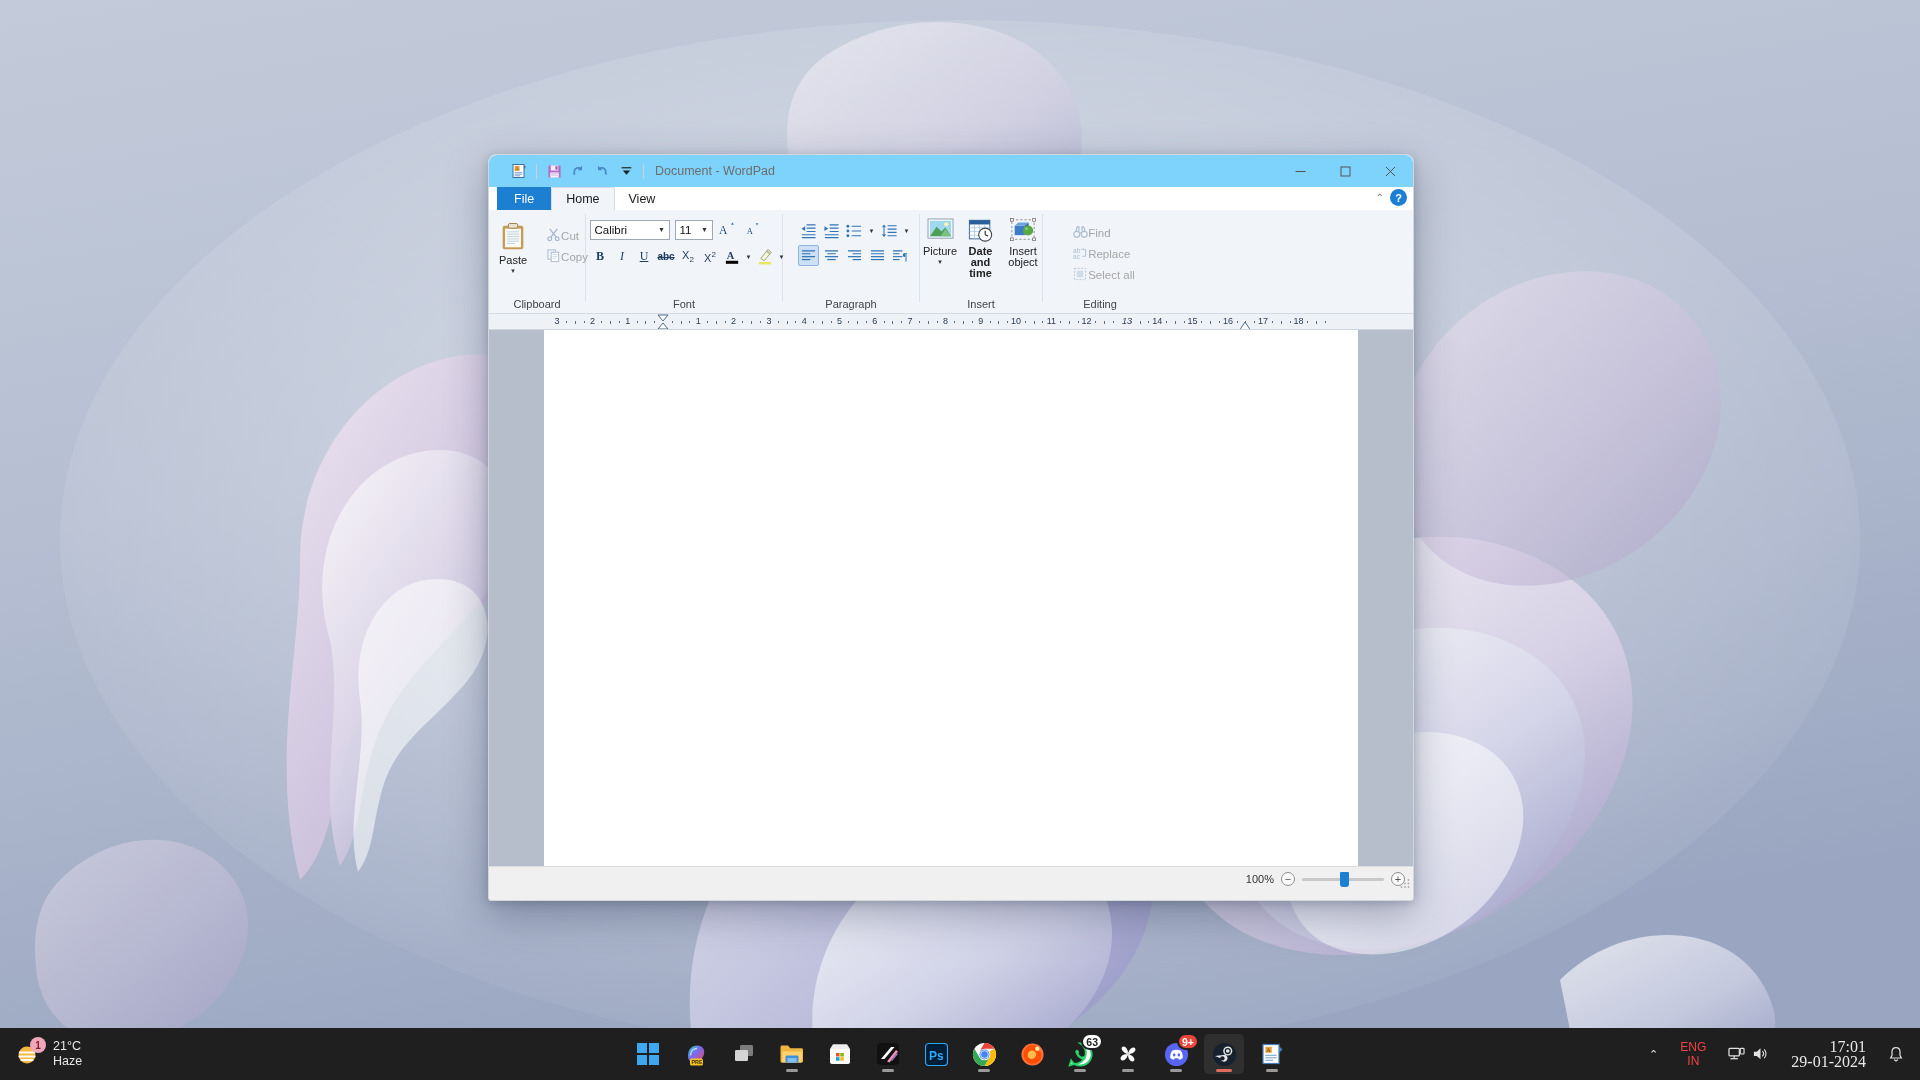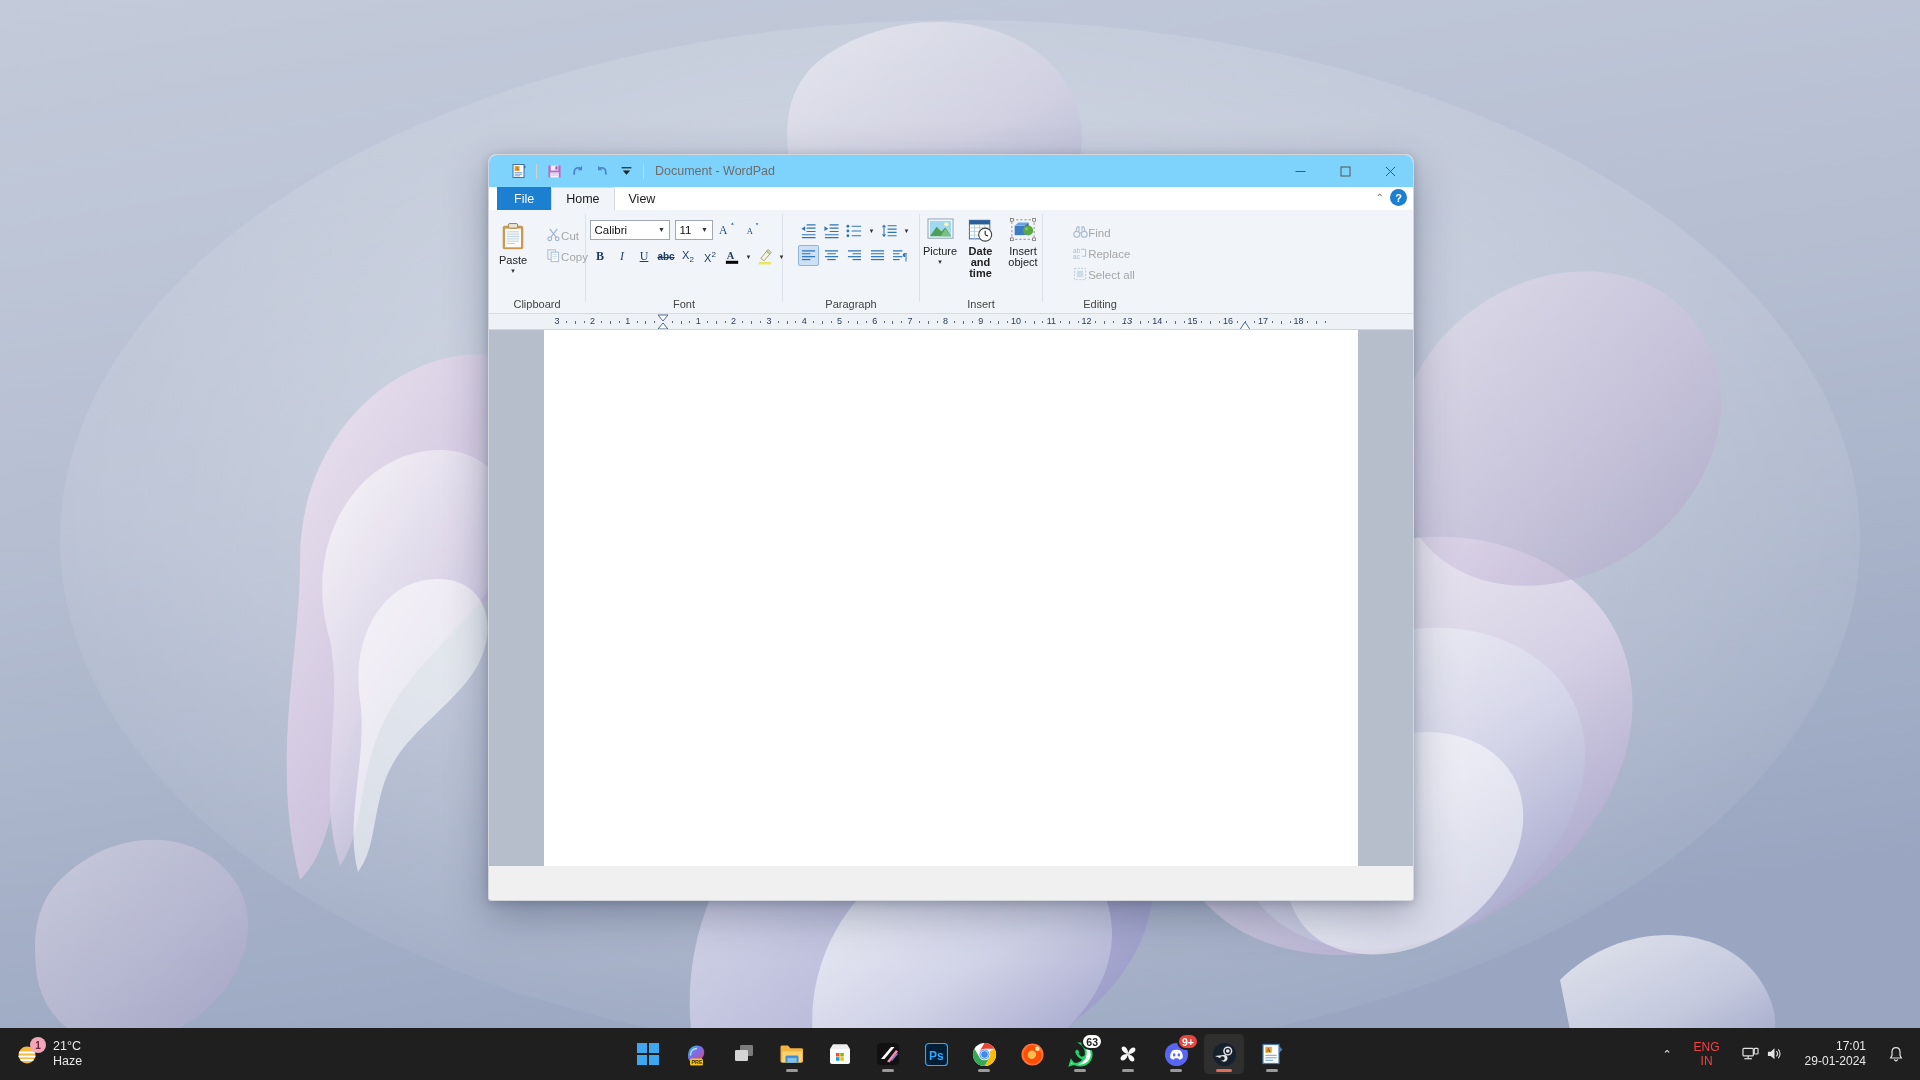--- a/index.html
+++ b/index.html
@@ -150,21 +150,21 @@
     position:absolute;top:-1px;right:-3px;min-width:17px;height:17px;padding:0 3px;
     border-radius:9px;background:#fff;color:#222;font-size:10.5px;font-weight:bold;
     display:flex;align-items:center;justify-content:center;border:2px solid #1f1f1f;
   }
   .badge.red{background:#e8453c;color:#fff;}
   .tray{
     position:absolute;right:0;height:52px;display:flex;align-items:center;gap:10px;padding-right:10px;
   }
   .tray-item{display:flex;align-items:center;justify-content:center;padding:4px 6px;border-radius:4px;cursor:default;}
   .lang{display:flex;flex-direction:column;align-items:center;line-height:14px;color:#ef4444;font-size:12px;}
-  .clock{display:flex;flex-direction:column;align-items:flex-end;line-height:15px;color:#e8e8e8;font-size:12px;}
+  .clock{display:flex;flex-direction:column;align-items:flex-end;line-height:15px;color:#e8e8e8;font-size:16px;font-family:Liberation Serif, serif;}
   .tray-net{display:flex;align-items:center;gap:7px;}
 </style>
 </head>
 <body>
 
 <svg id="wallpaper" viewBox="0 0 1920 1080" preserveAspectRatio="none">
   <defs>
     <linearGradient id="bgg" x1="0" y1="0" x2="0.3" y2="1">
       <stop offset="0%" stop-color="#c3cbda"></stop>
       <stop offset="45%" stop-color="#b6bfd2"></stop>
@@ -720,20 +720,39 @@
     </svg>
     <svg style="position:absolute;left:750px;top:7px;" width="12" height="10">
       <path d="M6 1 L11 8.5 L1 8.5 Z" fill="#fdfefe" stroke="#4a6b8c" stroke-width="1"></path>
     </svg>
   </div>
 
   <div class="canvas">
     <div class="page"></div>
   </div>
 
+  <div class="statusbar">
+    <span class="zoom-pct">100%</span>
+    <div class="zoom-circ">−</div>
+    <div class="zoom-slider">
+      <div class="zoom-rail"></div>
+      <div class="zoom-thumb"></div>
+    </div>
+    <div class="zoom-circ">+</div>
+    <svg class="grip" viewBox="0 0 12 12">
+      <g fill="#adadad">
+          <circle cx="9.5" cy="3" r="0.9"></circle>
+          <circle cx="6" cy="6.5" r="0.9"></circle>
+          <circle cx="9.5" cy="6.5" r="0.9"></circle>
+          <circle cx="2.5" cy="10" r="0.9"></circle>
+          <circle cx="6" cy="10" r="0.9"></circle>
+          <circle cx="9.5" cy="10" r="0.9"></circle>
+        </g>
+    </svg>
+  </div>
 </div>
 
 <div id="taskbar">
 
   <div class="weather">
     <div style="position:relative;width:30px;height:30px;">
       <svg width="30" height="30" viewBox="0 0 30 30">
         <circle cx="13" cy="16" r="8.5" fill="#f5b942"></circle>
         <g stroke="#fdfdfd" stroke-width="2.2" stroke-linecap="round">
           <line x1="6" y1="13.5" x2="20" y2="13.5"></line>

